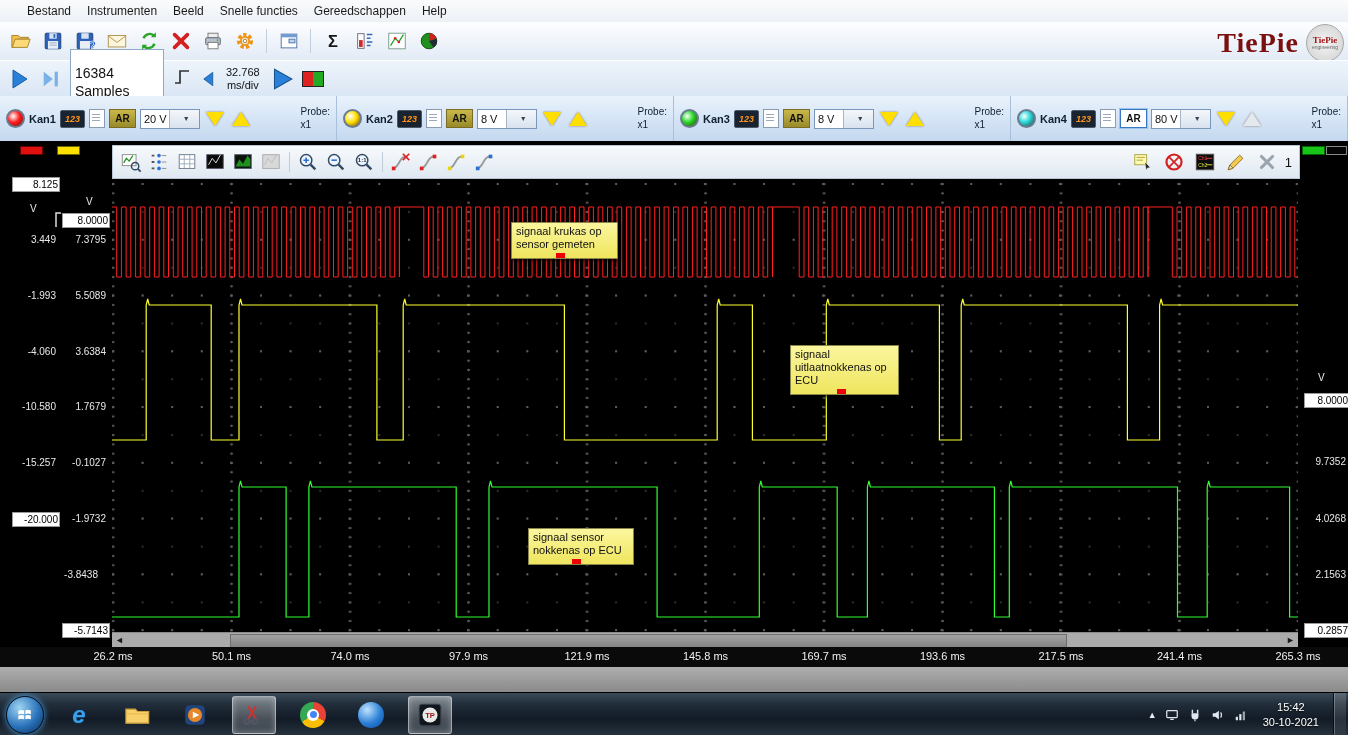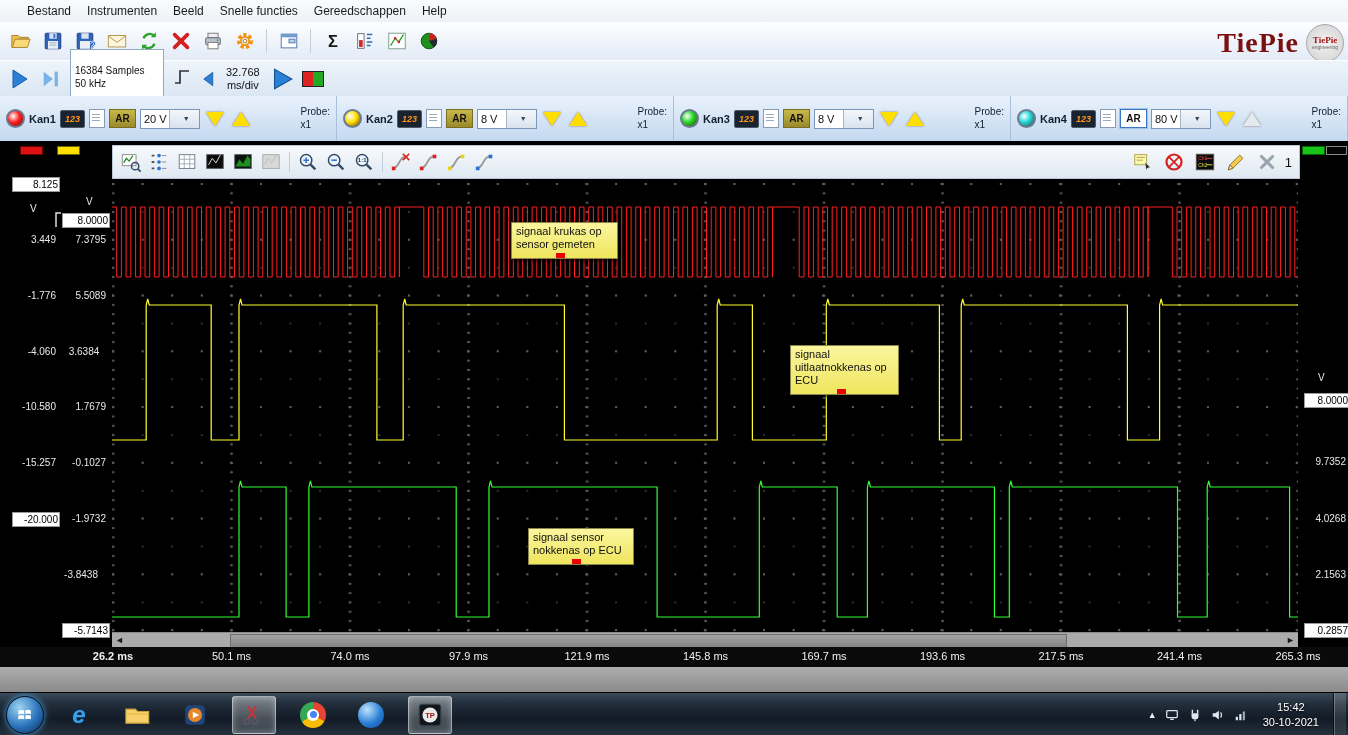--- a/index.html
+++ b/index.html
@@ -16,21 +16,21 @@
   .tsep{width:1px;height:24px;background:#c2cedc;margin:0 4px;}
   .logo{position:absolute;right:4px;top:2px;display:flex;align-items:center;gap:7px;}
   .logo-text{font-family:"Liberation Serif",serif;font-weight:bold;font-size:28px;color:#7a1010;letter-spacing:1px;}
   .logo-badge{width:36px;height:36px;border-radius:50%;background:radial-gradient(#f4f4f4,#cfcfcf);border:1px solid #a8a8a8;display:flex;flex-direction:column;align-items:center;justify-content:center;line-height:1;}
   .logo-badge i{font-style:normal;font-weight:bold;font-size:9px;color:#a01414;font-family:"Liberation Serif",serif;}
   .logo-badge em{font-style:normal;font-size:5px;color:#666;}
 
   
   .toolbar2{position:absolute;top:60px;left:0;right:0;height:36px;background:linear-gradient(#eef4fb,#d9e6f4);border-top:1px solid #fff;border-bottom:1px solid #b6c8dd;display:flex;align-items:center;gap:8px;padding-left:8px;}
   .t2btn{border:0;background:transparent;padding:0;display:flex;align-items:center;cursor:default;}
-  .samples-box{width:84px;height:30px;background:#fff;border:1px solid #8fa8c4;font-size:10px;padding:14px 4px;line-height:1.3;color:#111;}
+  .samples-box{width:84px;height:30px;background:#fff;border:1px solid #8fa8c4;font-size:14px;padding:14px 4px;line-height:1.3;color:#111;}
   .tb-val{font-size:11px;text-align:center;color:#111;line-height:1.15;}
   .stream-icon{width:20px;height:14px;border:1px solid #222;display:grid;grid-template-columns:1fr 1fr;}
   .stream-icon b{background:#d22;}
   .stream-icon i{background:#2a2;}
 
   
   .channelbar{position:absolute;top:96px;left:0;right:0;height:45px;background:linear-gradient(#e9f2fc,#c3d8ef);border-bottom:2px solid #8fadd0;display:flex;}
   .chgroup{width:337px;display:flex;align-items:center;gap:4px;padding:0 6px;border-right:1px solid #a8c0da;}
   .led{width:15px;height:15px;border-radius:50%;border:2px solid #6a7c90;flex:none;}
   .chname{font-size:11px;font-weight:bold;color:#102030;}
@@ -453,29 +453,29 @@
             </svg>
           </button>
           <span class="st-count">1</span>
         </span>
       </div>
     <div class="gutterL" id="gutterL">
         <span class="csq" style="left: 20px; background: rgb(224, 16, 16); border: 1px solid rgb(102, 0, 0);"></span>
         <span class="csq" style="left: 57px; background: rgb(255, 224, 0); border: 1px solid rgb(102, 102, 0);"></span>
         <span class="axis-label boxed" style="left: 12px; top: 36px; width: 44px;">8.125</span>
         <span class="axis-label" style="left: 12px; top: 92px; width: 44px;">3.449</span>
-        <span class="axis-label" style="left: 12px; top: 148px; width: 44px;">-1.776</span>
+        <span class="axis-label" style="left: 12px; top: 148px; width: 44px;">-1.993</span>
         <span class="axis-label" style="left: 12px; top: 204px; width: 44px;">-4.060</span>
         <span class="axis-label" style="left: 12px; top: 259px; width: 44px;">-10.580</span>
         <span class="axis-label" style="left: 12px; top: 315px; width: 44px;">-15.257</span>
         <span class="axis-label boxed" style="left: 12px; top: 371px; width: 44px;">-20.000</span>
         <span class="axis-label boxed" style="left: 62px; top: 72px; width: 44px;">8.0000</span>
         <span class="axis-label" style="left: 62px; top: 92px; width: 44px;">7.3795</span>
         <span class="axis-label" style="left: 62px; top: 148px; width: 44px;">5.5089</span>
-        <span class="axis-label" style="left: 62px; top: 204px; width: 44px; text-align: center;">3.6384</span>
+        <span class="axis-label" style="left: 62px; top: 204px; width: 44px;">3.6384</span>
         <span class="axis-label" style="left: 62px; top: 259px; width: 44px;">1.7679</span>
         <span class="axis-label" style="left: 62px; top: 315px; width: 44px;">-0.1027</span>
         <span class="axis-label" style="left: 62px; top: 371px; width: 44px;">-1.9732</span>
         <span class="axis-label" style="left: 54px; top: 427px; width: 44px;">-3.8438</span>
         <span class="axis-label boxed" style="left: 62px; top: 482px; width: 44px;">-5.7143</span>
         <span class="aunit" style="left: 30px; top: 62px;">V</span>
         <span class="aunit" style="left: 86px; top: 55px;">V</span>
         <span style="position: absolute; left: 52px; top: 70px;"><svg width="10" height="18" viewBox="0 0 10 18">
             <path d="M9 2H4v14" fill="none" stroke="#ddd" stroke-width="1.5"></path>
           </svg></span>
@@ -499,21 +499,21 @@
         <span class="axis-label" style="left: 4px; top: 371px; width: 42px;">4.0268</span>
         <span class="axis-label" style="left: 4px; top: 427px; width: 42px;">2.1563</span>
         <span class="axis-label boxed" style="left: 4px; top: 482px; width: 42px;">0.2857</span>
       </div>
     <div class="hscroll">
       <span class="hs-arrow" style="left:3px">◄</span>
       <div class="hthumb"></div>
       <span class="hs-arrow" style="right:3px">►</span>
     </div>
     <div class="xaxis" id="xaxis">
-        <span class="xlabel" style="left: 113px; font-weight: bold;">26.2 ms</span>
+        <span class="xlabel" style="left: 113px;">26.2 ms</span>
         <span class="xlabel" style="left: 231.5px;">50.1 ms</span>
         <span class="xlabel" style="left: 350px;">74.0 ms</span>
         <span class="xlabel" style="left: 468.5px;">97.9 ms</span>
         <span class="xlabel" style="left: 587px;">121.9 ms</span>
         <span class="xlabel" style="left: 705.5px;">145.8 ms</span>
         <span class="xlabel" style="left: 824px;">169.7 ms</span>
         <span class="xlabel" style="left: 942.5px;">193.6 ms</span>
         <span class="xlabel" style="left: 1061px;">217.5 ms</span>
         <span class="xlabel" style="left: 1179.5px;">241.4 ms</span>
         <span class="xlabel" style="left: 1298px;">265.3 ms</span>

